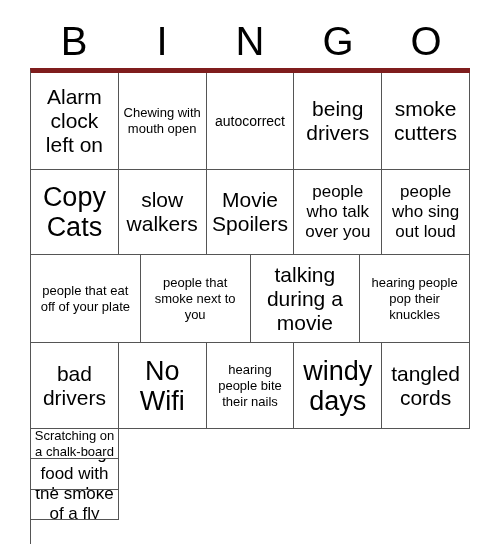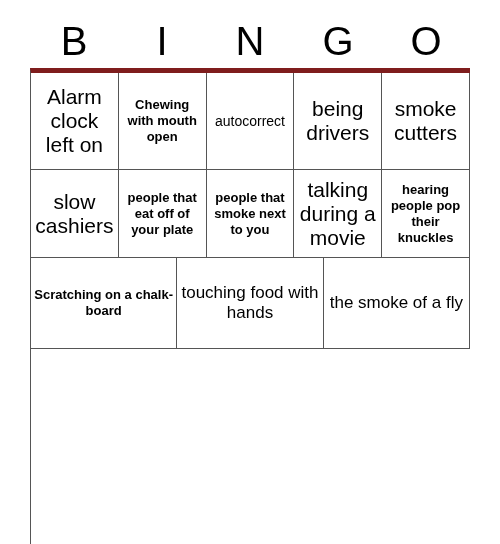--- a/index.html
+++ b/index.html
@@ -52,21 +52,21 @@
     flex-direction: column;
   }
   .grid-row {
     display: flex;
     width: 100%;
   }
   .grid-row.r0 { height: 97px; }
   .grid-row.r1 { height: 85px; }
   .grid-row.r2 { height: 88px; }
   .grid-row.r3 { height: 86px; }
-  .grid-row.r4 { height: 91px; }
+  .grid-row.r4 { height: 91px; flex-direction: column; }
   .cell {
     flex: 1 1 88px;
     width: 88px;
     border-right: 1px solid #555555;
     border-bottom: 1px solid #555555;
     box-sizing: border-box;
     display: flex;
     align-items: center;
     justify-content: center;
     text-align: center;
@@ -76,21 +76,21 @@
   }
   .cell-text {
     display: block;
     width: 100%;
     color: #000000;
     word-wrap: break-word;
   }
   .sz-xl { font-size: 27px; line-height: 30px; }
   .sz-lg { font-size: 21px; line-height: 24px; }
   .sz-md { font-size: 17px; line-height: 20px; }
-  .sz-sm { font-size: 13px; line-height: 16px; font-weight: bold; }
+  .sz-sm { font-size: 13px; line-height: 16px; }
   .sz-xs { font-size: 14px; line-height: 14px; }
 </style>
 </head>
 <body>
 
 <div id="card">
 
   <div id="header-row">
       <div class="header-letter">B</div>
       <div class="header-letter">I</div>
@@ -110,35 +110,66 @@
         <div class="cell">
           <span class="cell-text sz-xs">autocorrect</span>
         </div>
         <div class="cell">
           <span class="cell-text sz-lg">being drivers</span>
         </div>
         <div class="cell">
           <span class="cell-text sz-lg">smoke cutters</span>
         </div>
       </div>
+      <div class="grid-row r1">
+        <div class="cell">
+          <span class="cell-text sz-xl">Copy Cats</span>
+        </div>
+        <div class="cell">
+          <span class="cell-text sz-lg">slow walkers</span>
+        </div>
+        <div class="cell">
+          <span class="cell-text sz-lg">Movie Spoilers</span>
+        </div>
+        <div class="cell">
+          <span class="cell-text sz-md">people who talk over you</span>
+        </div>
+        <div class="cell">
+          <span class="cell-text sz-md">people who sing out loud</span>
+        </div>
+      </div>
       <div class="grid-row r2">
-        <div class="cell">
-          <span class="cell-text sz-lg">slow cashiers</span>
-        </div>
         <div class="cell">
           <span class="cell-text sz-sm">people that eat off of your plate</span>
         </div>
         <div class="cell">
           <span class="cell-text sz-sm">people that smoke next to you</span>
         </div>
         <div class="cell">
           <span class="cell-text sz-lg">talking during a movie</span>
         </div>
         <div class="cell">
           <span class="cell-text sz-sm">hearing people pop their knuckles</span>
+        </div>
+      </div>
+      <div class="grid-row r3">
+        <div class="cell">
+          <span class="cell-text sz-lg">bad drivers</span>
+        </div>
+        <div class="cell">
+          <span class="cell-text sz-xl">No Wifi</span>
+        </div>
+        <div class="cell">
+          <span class="cell-text sz-sm">hearing people bite their nails</span>
+        </div>
+        <div class="cell">
+          <span class="cell-text sz-xl">windy days</span>
+        </div>
+        <div class="cell">
+          <span class="cell-text sz-lg">tangled cords</span>
         </div>
       </div>
       <div class="grid-row r4">
         <div class="cell">
           <span class="cell-text sz-sm">Scratching on a chalk-board</span>
         </div>
         <div class="cell">
           <span class="cell-text sz-md">touching food with hands</span>
         </div>
         <div class="cell">

